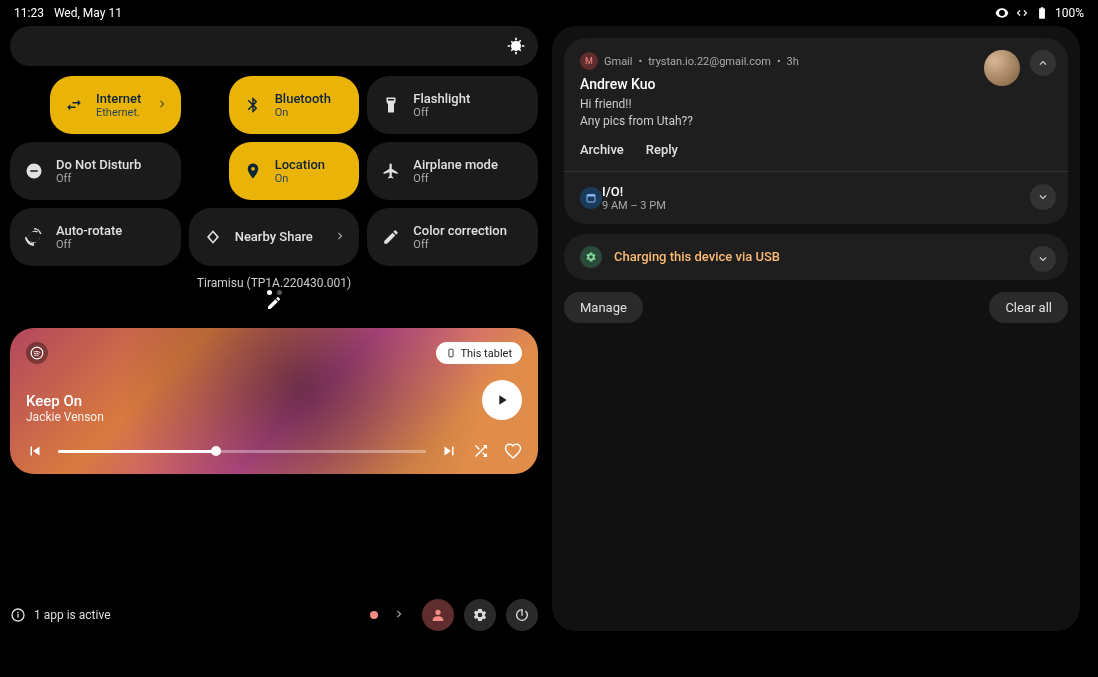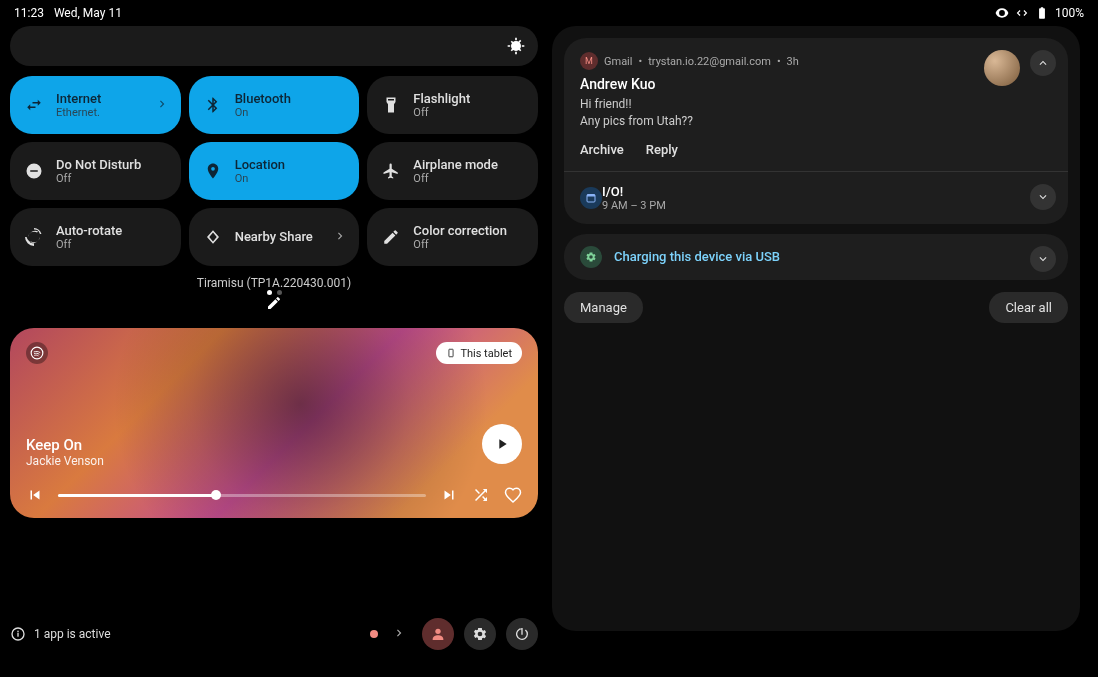--- a/index.html
+++ b/index.html
@@ -12,36 +12,36 @@
 
   .panels { display: flex; gap: 14px; padding: 0 10px; }
   .left-panel { width: 528px; display: flex; flex-direction: column; }
   .right-panel { width: 528px; background: #111; border-radius: 24px; padding: 12px; display: flex; flex-direction: column; height: 605px; }
 
   .brightness { background: #1b1b1b; border-radius: 30px; height: 40px; margin-bottom: 10px; display: flex; align-items: center; justify-content: flex-end; padding: 0 12px; }
   .brightness svg { width: 20px; height: 20px; fill: #fff; }
 
   .tiles { display: grid; grid-template-columns: repeat(3, 1fr); gap: 8px; }
   .tile { background: #1b1b1b; border-radius: 22px; height: 58px; display: flex; align-items: center; gap: 12px; padding: 0 14px; cursor: pointer; position: relative; }
-  .tile.active { background: #0ea5e9; color: #0d2636; }
+  .tile.active { background: #eab308; color: #0d2636; margin-left: 40px; }
   .tile.active .tile-sub { color: #2a4656; }
   .tile-icon { width: 20px; height: 20px; flex-shrink: 0; display: flex; align-items: center; justify-content: center; }
   .tile-icon svg { width: 18px; height: 18px; fill: currentColor; }
   .tile-text { display: flex; flex-direction: column; line-height: 1.2; }
   .tile-title { font-size: 13px; font-weight: 500; }
   .tile-sub { font-size: 11px; color: #aaa; }
   .tile-chevron { position: absolute; right: 12px; opacity: 0.7; }
 
   .build-row { display: flex; justify-content: space-between; align-items: center; margin-top: 10px; font-size: 12px; color: #ccc; padding: 0 4px; flex-direction: column; }
   .page-dots { display: flex; gap: 5px; }
   .dot { width: 5px; height: 5px; border-radius: 50%; background: #555; }
   .dot.active { background: #fff; }
   .edit-btn svg { width: 16px; height: 16px; fill: #fff; }
 
-  .media { margin-top: 14px; border-radius: 24px; height: 190px; position: relative; overflow: hidden; background: linear-gradient(135deg, #b2475e 0%, #d97a3f 30%, #c44e8f 55%, #e08c4a 80%); }
+  .media { margin-top: 14px; border-radius: 24px; height: 146px; position: relative; overflow: hidden; background: linear-gradient(135deg, #b2475e 0%, #d97a3f 30%, #c44e8f 55%, #e08c4a 80%); }
   .media::before { content:""; position:absolute; inset:0; background: radial-gradient(circle at 55% 40%, rgba(0,0,0,0.45) 0%, rgba(0,0,0,0.15) 35%, transparent 60%); }
   .media-inner { position: relative; height: 100%; padding: 14px 16px; display: flex; flex-direction: column; justify-content: space-between; }
   .media-top { display: flex; justify-content: space-between; }
   .spotify { width: 22px; height: 22px; border-radius: 50%; background: rgba(0,0,0,0.35); display:flex; align-items:center; justify-content:center; }
   .spotify svg { width:14px; height:14px; fill:#fff; }
   .device-chip { background: #fff; color: #222; border-radius: 14px; padding: 4px 10px; font-size: 11px; display: flex; align-items: center; gap: 4px; }
   .device-chip svg { width:10px; height:14px; fill:#222; }
   .media-info { color: #fff; }
   .song-title { font-size: 15px; font-weight: 500; }
   .song-artist { font-size: 12px; opacity: 0.9; }
@@ -374,21 +374,21 @@
       </div>
     </div>
 
 
     <div class="notif-row">
       <div class="row-icon">
         <svg viewBox="0 0 24 24">
             <path d="M19.14 12.94a7.49 7.49 0 000-1.88l2.03-1.58-2-3.46-2.39.96a7.36 7.36 0 00-1.63-.94L14.8 3h-5.6l-.35 2.54c-.58.24-1.13.55-1.63.94l-2.39-.96-2 3.46 2.03 1.58a7.49 7.49 0 000 1.88L2.83 14.5l2 3.46 2.39-.96c.5.39 1.05.7 1.63.94L9.2 21h5.6l.35-2.54c.58-.24 1.13-.55 1.63-.94l2.39.96 2-3.46-2.03-1.58zM12 15.5A3.5 3.5 0 1112 8.5a3.5 3.5 0 010 7z"></path>
           </svg>
       </div>
-      <span style="font-size:13px; font-weight:500; color:#7dd3fc;">Charging this device via USB</span>
+      <span style="font-size:13px; font-weight:500; color:#fdba74;">Charging this device via USB</span>
       <div class="expand-btn" style="position:absolute; right:12px;">
         <svg viewBox="0 0 24 24">
             <path d="M7.41 8.59L12 13.17l4.59-4.58L18 10l-6 6-6-6z"></path>
           </svg>
       </div>
     </div>
 
     <div class="notif-footer">
       <div class="pill-btn">Manage</div>
       <div class="pill-btn">Clear all</div>

